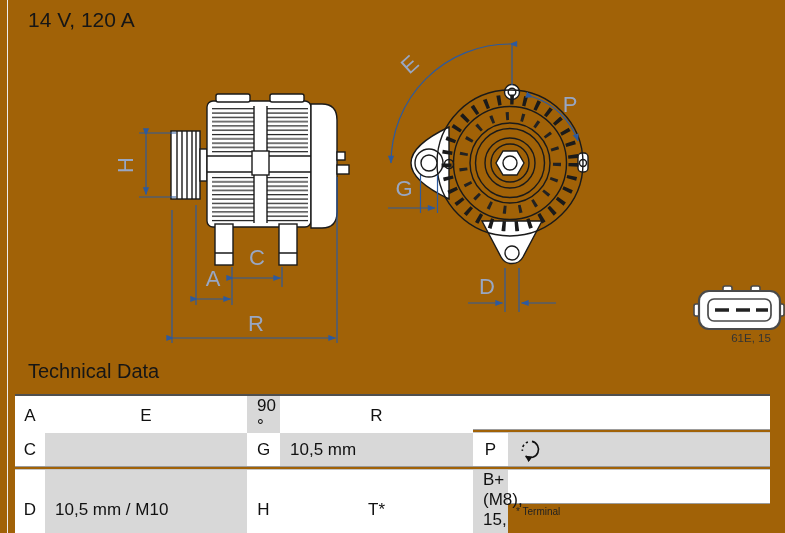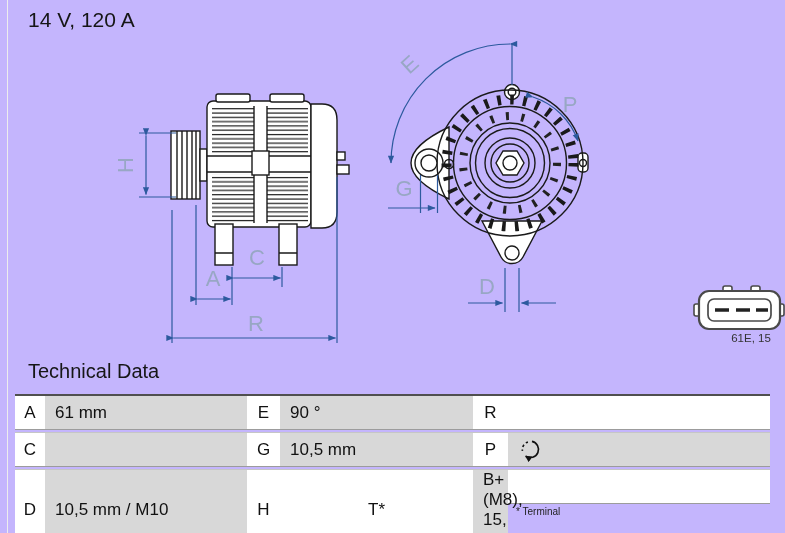--- a/index.html
+++ b/index.html
@@ -1,16 +1,16 @@
 <!DOCTYPE html>
 <html><head>
 <meta charset="utf-8">
 <style>
   html,body { margin:0; padding:0; background:#fff; }
-  .page { position:relative; width:785px; height:533px; background:#c4b5fd;
+  .page { position:relative; width:785px; height:533px; background:#a16207;
           font-family:"Liberation Sans", sans-serif; color:#111; overflow:hidden; }
   .edge-line { position:absolute; left:7px; top:0; width:1px; height:533px; background:#ededed; }
   .title { position:absolute; left:28px; top:8px; font-size:21px; color:#161616; }
   .drawing { position:absolute; left:0; top:25px; }
   .heading { position:absolute; left:28px; top:360px; font-size:20px; font-weight:normal; color:#161616; }
   .tdata { position:absolute; left:15px; top:394px; width:755px; border-top:2px solid #4f4f4f; }
   .trow { display:grid; grid-template-columns:30px 202px 33px 193px 35px 262px;
           height:33px; border-bottom:1px solid #9c9c9c; background:#fff; }
   .trow + .trow { margin-top:2px; border-top:1px solid #c6c6c6; }
   .lcell { display:flex; align-items:center; justify-content:center; font-size:17px; background:#fff; }
@@ -140,21 +140,20 @@
       <path d="M715,285 H729 M736,285 H750 M756,285 H768" stroke="#222" stroke-width="3.6"></path>
       <text x="751" y="317" text-anchor="middle" font-size="11.5" fill="#333" stroke="none" font-family="Liberation Sans, sans-serif">61E, 15</text>
     </g>
   </svg>
 
   <div class="heading">Technical Data</div>
 
   <div class="tdata">
     <div class="trow">
       <div class="lcell">A</div>
-      <div class="vcell">61 mm</div>
       <div class="lcell">E</div>
       <div class="vcell">90 °</div>
       <div class="lcell">R</div>
     </div>
     <div class="trow">
       <div class="lcell">C</div>
       <div class="vcell"></div>
       <div class="lcell">G</div>
       <div class="vcell">10,5 mm</div>
       <div class="lcell">P</div>

